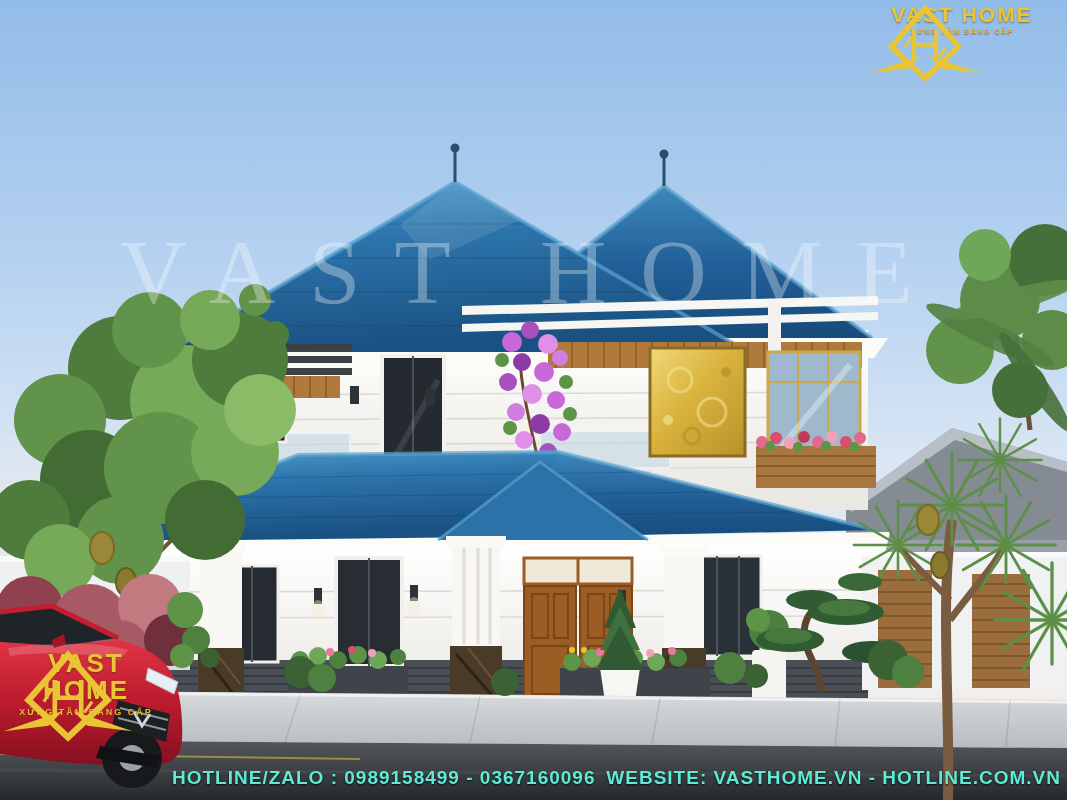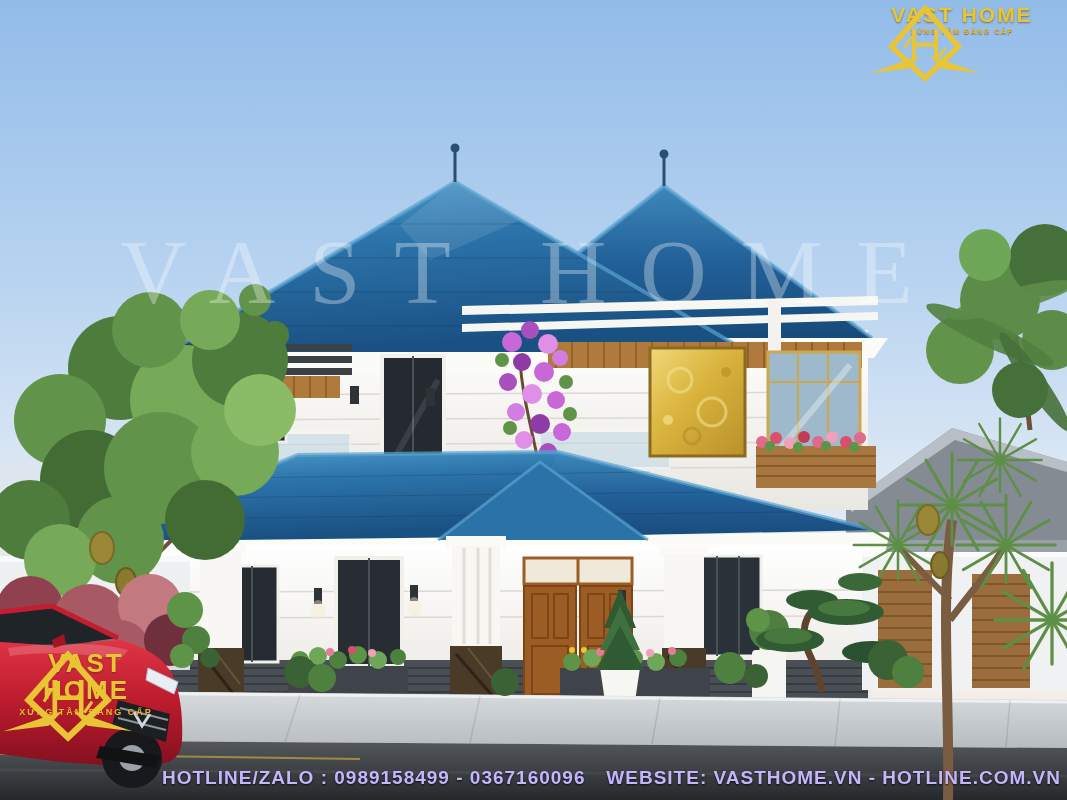--- a/index.html
+++ b/index.html
@@ -19,23 +19,23 @@
   .logo .glyph{display:block;margin:0 auto;}
   .logo-name{font-weight:bold;color:#e9c536;letter-spacing:2px;line-height:1.05;
     text-shadow:0 1px 2px rgba(70,45,0,0.55);}
   .logo-top .logo-name{font-size:21px;}
   .logo-bottom .logo-name{font-size:26px;}
   .logo-tagline{font-weight:bold;color:#e2ba2e;text-shadow:0 1px 1px rgba(120,30,20,0.6);}
   .logo-top .logo-tagline{font-size:7px;letter-spacing:1.5px;margin-top:2px;}
   .logo-bottom .logo-tagline{font-size:9px;letter-spacing:2px;margin-top:2px;}
 
   
-  .footer-bar{position:absolute;z-index:3;left:162px;right:6px;top:767px;
+  .footer-bar{position:absolute;z-index:3;left:172px;right:6px;top:767px;
     display:flex;justify-content:space-between;align-items:center;
-    font-size:19px;font-weight:bold;color:#c4b5fd;letter-spacing:1px;
+    font-size:19px;font-weight:bold;color:#5eead4;letter-spacing:1px;
     text-shadow:0 1px 2px rgba(0,0,0,0.8);white-space:nowrap;}
 </style>
 </head>
 <body>
 
 <div class="stage">
 
 <svg width="1067" height="800" viewBox="0 0 1067 800" xmlns="http://www.w3.org/2000/svg">
   <defs>
     <linearGradient id="skyG" x1="0" y1="0" x2="0" y2="1">

